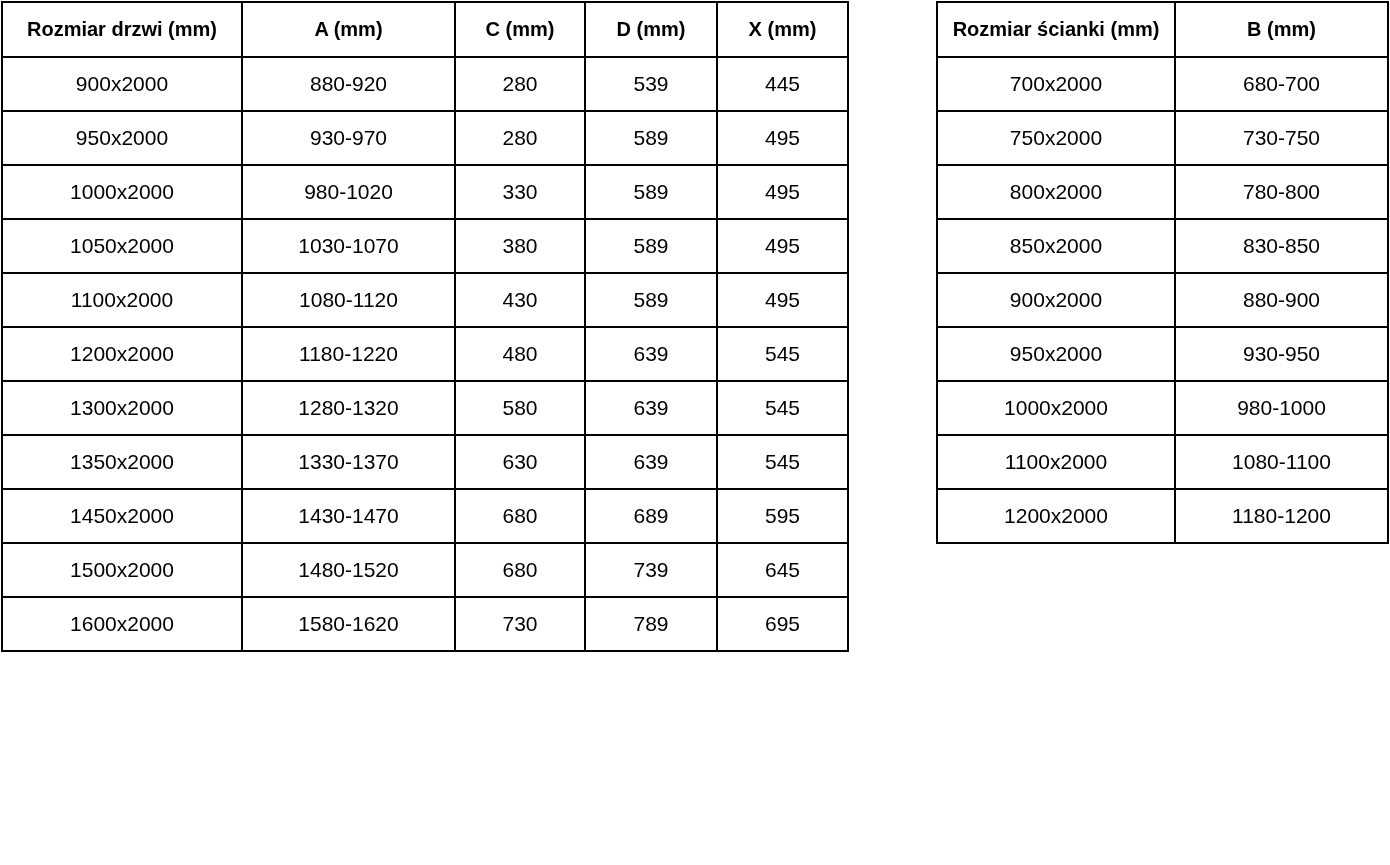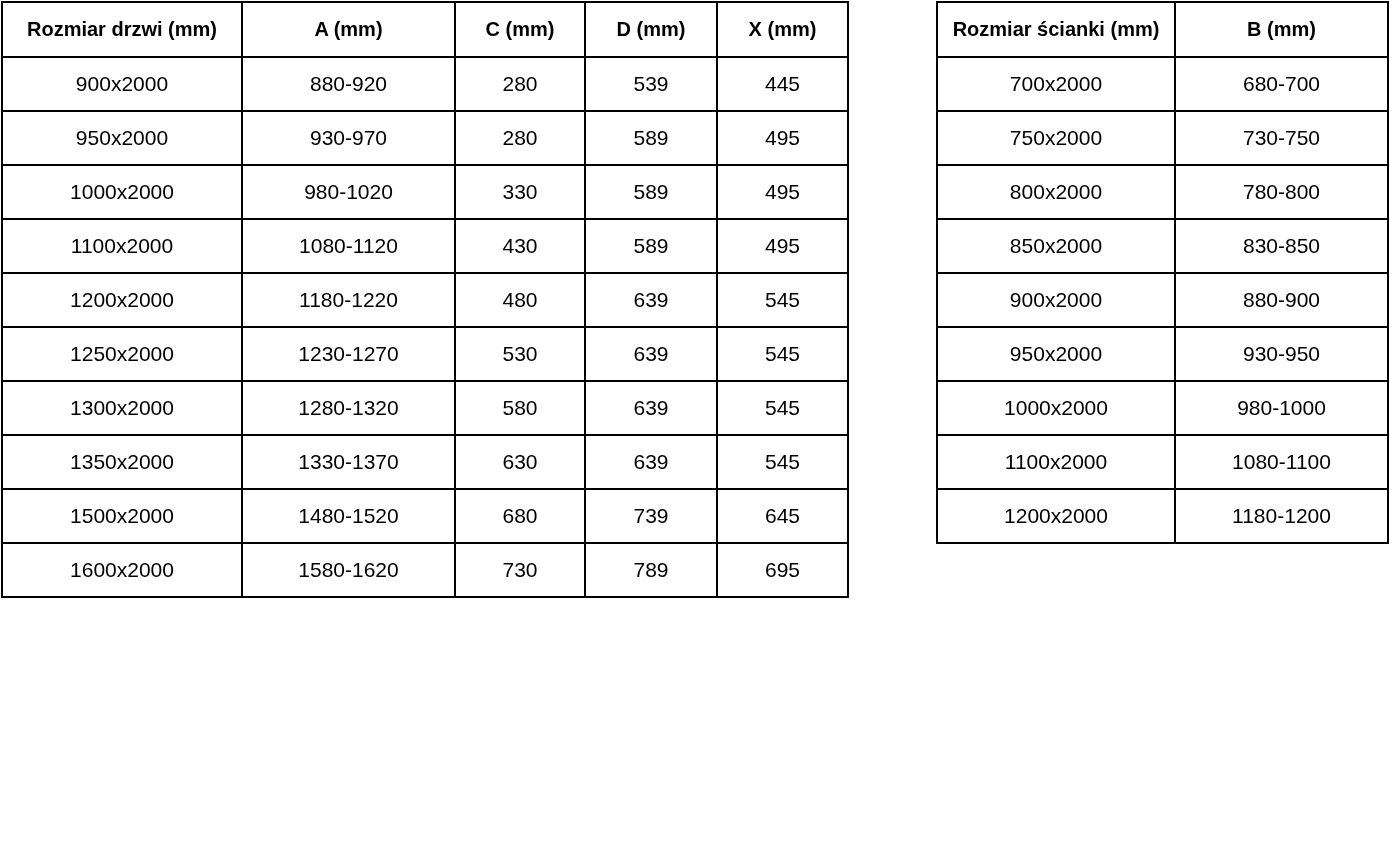--- a/index.html
+++ b/index.html
@@ -90,53 +90,60 @@
           <td>495</td>
         </tr>
         <tr>
           <td>1000x2000</td>
           <td>980-1020</td>
           <td>330</td>
           <td>589</td>
           <td>495</td>
         </tr>
         <tr>
+          <td>1050x2000</td>
+          <td>1030-1070</td>
+          <td>380</td>
+          <td>589</td>
+          <td>495</td>
+        </tr>
+        <tr>
           <td>1100x2000</td>
           <td>1080-1120</td>
           <td>430</td>
           <td>589</td>
           <td>495</td>
         </tr>
         <tr>
           <td>1200x2000</td>
           <td>1180-1220</td>
           <td>480</td>
           <td>639</td>
           <td>545</td>
         </tr>
         <tr>
-          <td>1250x2000</td>
-          <td>1230-1270</td>
-          <td>530</td>
-          <td>639</td>
-          <td>545</td>
-        </tr>
-        <tr>
           <td>1300x2000</td>
           <td>1280-1320</td>
           <td>580</td>
           <td>639</td>
           <td>545</td>
         </tr>
         <tr>
           <td>1350x2000</td>
           <td>1330-1370</td>
           <td>630</td>
           <td>639</td>
           <td>545</td>
+        </tr>
+        <tr>
+          <td>1450x2000</td>
+          <td>1430-1470</td>
+          <td>680</td>
+          <td>689</td>
+          <td>595</td>
         </tr>
         <tr>
           <td>1500x2000</td>
           <td>1480-1520</td>
           <td>680</td>
           <td>739</td>
           <td>645</td>
         </tr>
         <tr>
           <td>1600x2000</td>

